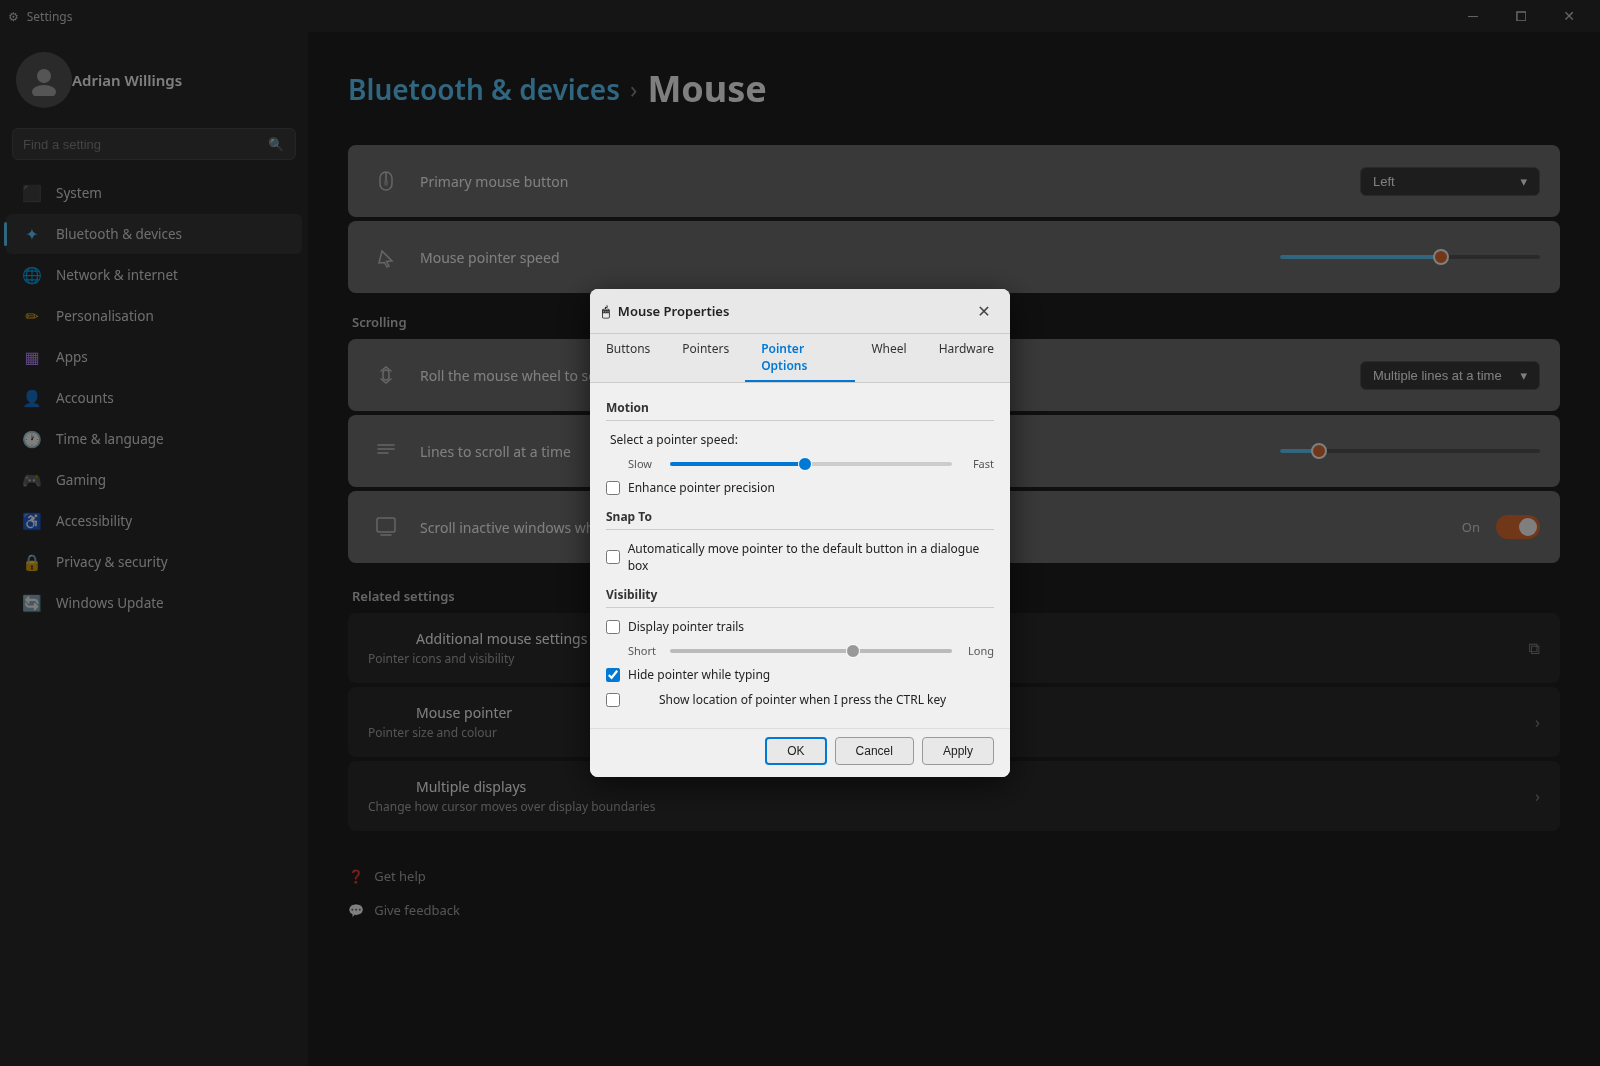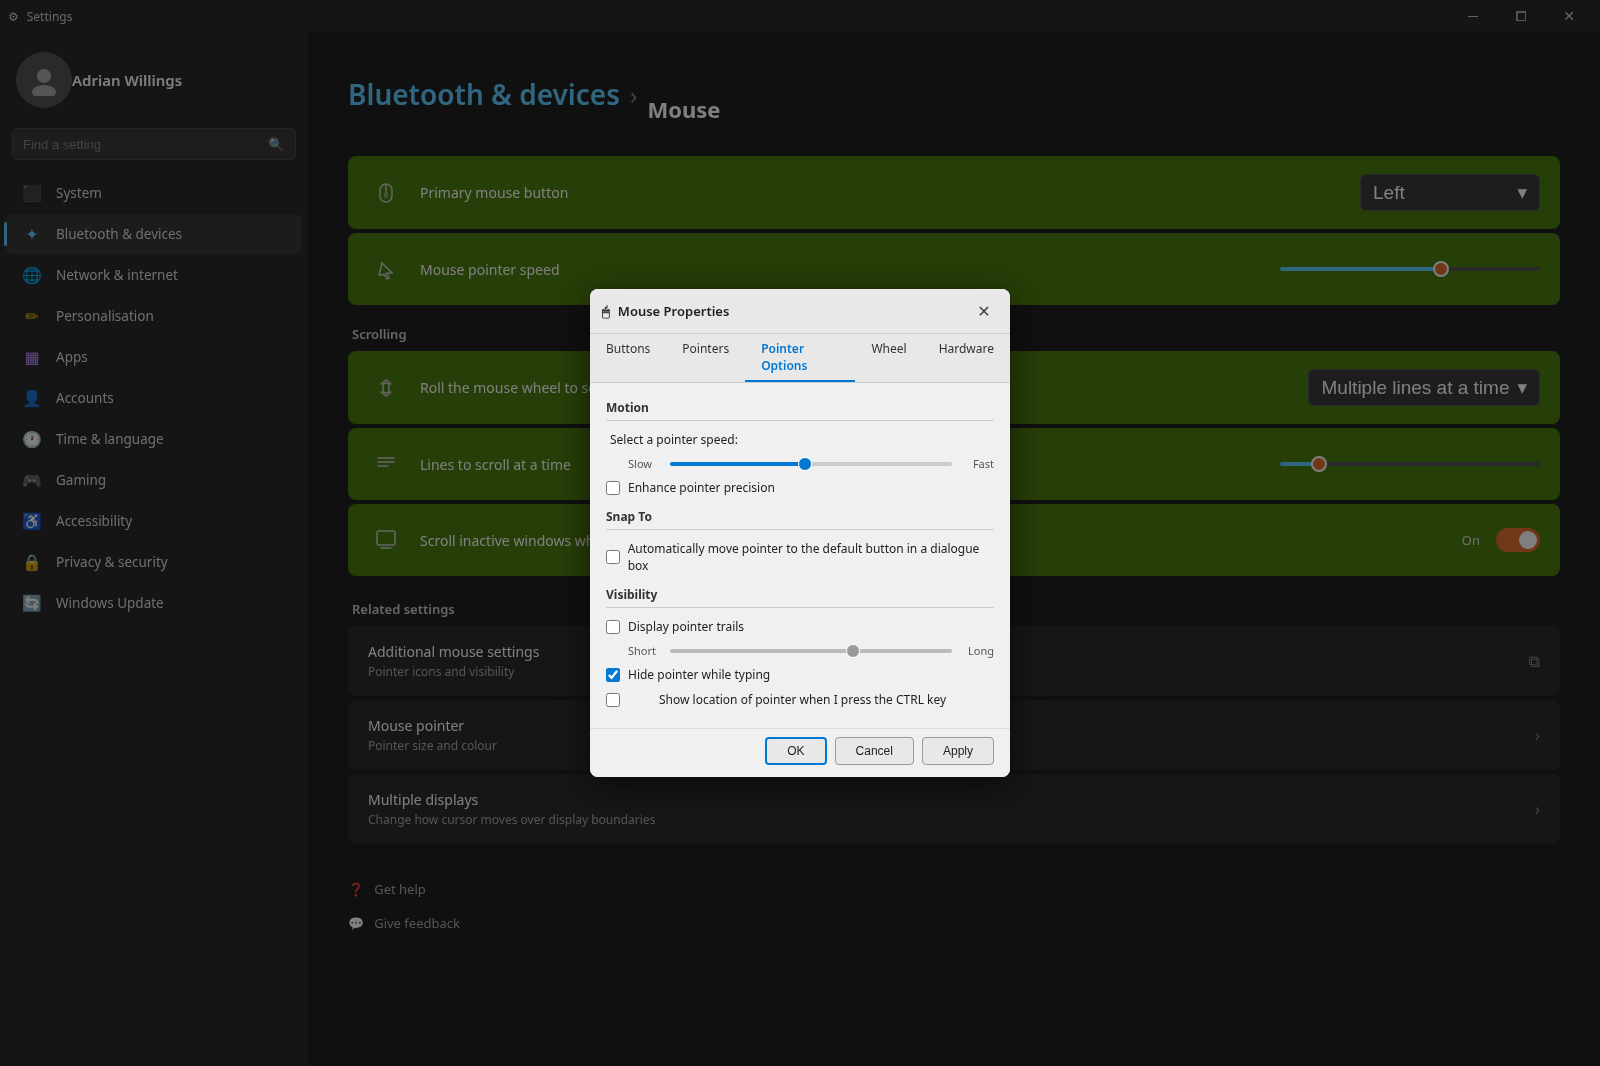--- a/index.html
+++ b/index.html
@@ -171,29 +171,28 @@
       font-size: 28px;
       font-weight: 600;
       color: #60cdff;
       cursor: pointer;
     }
     .breadcrumb-sep {
       font-size: 24px;
       color: #888;
     }
     .breadcrumb-current {
-      font-size: 22px;
+      font-size: 36px;
       font-weight: 700;
       color: #fff;
-      margin-top: 30px;
     }
 
     
     .settings-row {
-      background: #4d7c0f;
+      background: #737373;
       border-radius: 8px;
       padding: 18px 20px;
       margin-bottom: 4px;
       display: flex;
       align-items: center;
       justify-content: space-between;
       min-height: 72px;
     }
     .settings-row-left {
       display: flex;
@@ -226,21 +225,21 @@
     
     .dropdown-btn {
       display: flex;
       align-items: center;
       gap: 8px;
       background: #3a3a3a;
       border: 1px solid #555;
       border-radius: 6px;
       padding: 6px 12px;
       color: #fff;
-      font-size: 19px;
+      font-size: 13px;
       cursor: pointer;
       min-width: 180px;
       justify-content: space-between;
     }
 
     
     .slider-container {
       display: flex;
       align-items: center;
       gap: 8px;
@@ -305,20 +304,21 @@
       padding: 16px 20px;
       margin-bottom: 4px;
       display: flex;
       align-items: center;
       justify-content: space-between;
       cursor: pointer;
     }
     .related-row-text .title {
       font-size: 14px;
       color: #fff;
+      margin-left: 48px;
     }
     .related-row-text .sub {
       font-size: 12px;
       color: #aaa;
       margin-top: 2px;
     }
     .chevron-right { color: #888; font-size: 16px; }
     .ext-link-icon { color: #888; font-size: 16px; }
 
     

